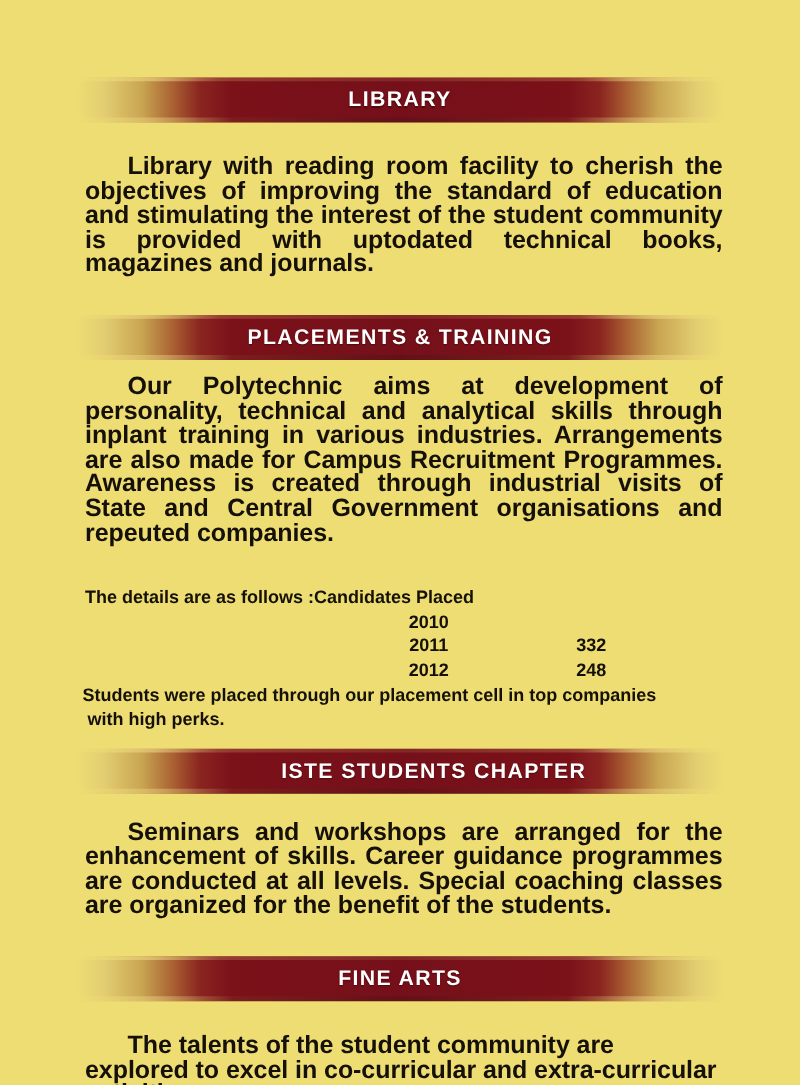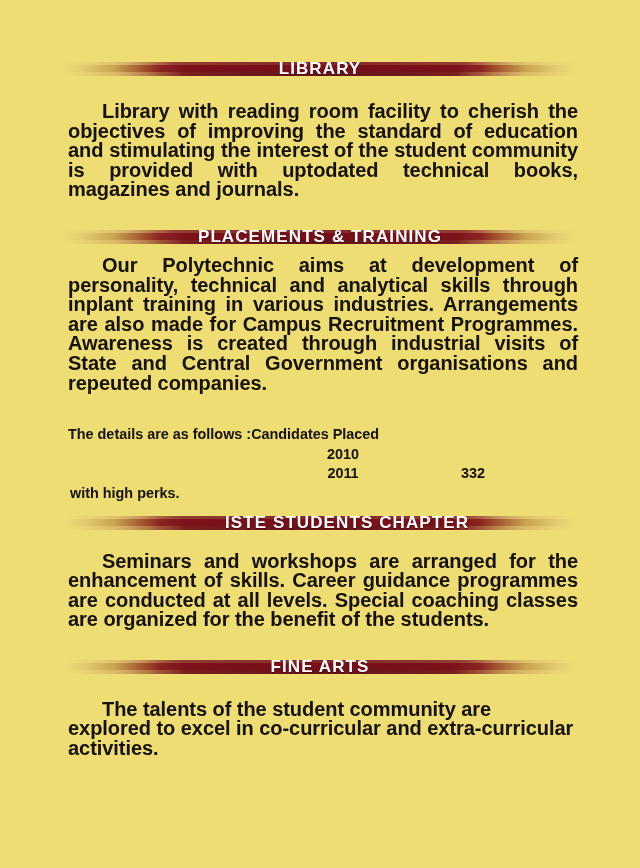--- a/index.html
+++ b/index.html
@@ -18,21 +18,21 @@
     position: relative;
     width: 640px;
     height: 868px;
     box-sizing: border-box;
   }
 
   
   .bar {
     position: relative;
     margin: 0 62px 0 62px;
-    height: 14px;
+    height: 36px;
     background: linear-gradient(to right,
         #EDDD72 0%,
         #E3CE72 4%,
         #C9A552 10%,
         #A85E31 15%,
         #8A2420 19%,
         #7B1119 24%,
         #75101A 50%,
         #7B1119 76%,
         #8A2420 81%,
@@ -181,23 +181,28 @@
       <span class="th-count">Candidates Placed</span>
     </div>
 
     <div class="table-row">
       <span class="td-year">2010</span>
     </div>
     <div class="table-row">
       <span class="td-year">2011</span>
       <span class="td-count">332</span>
     </div>
+    <div class="table-row">
+      <span class="td-year">2012</span>
+      <span class="td-count">248</span>
+    </div>
   </div>
 
   <div class="closing">
+    <div>Students were placed through our placement cell in top companies</div>
     <div class="ln2">with high perks.</div>
   </div>
 
   <div class="spacer-12"></div>
 
   <div class="bar">
     <div class="bar-title shift-right">ISTE STUDENTS CHAPTER</div>
   </div>
 
   <div class="spacer-22"></div>

